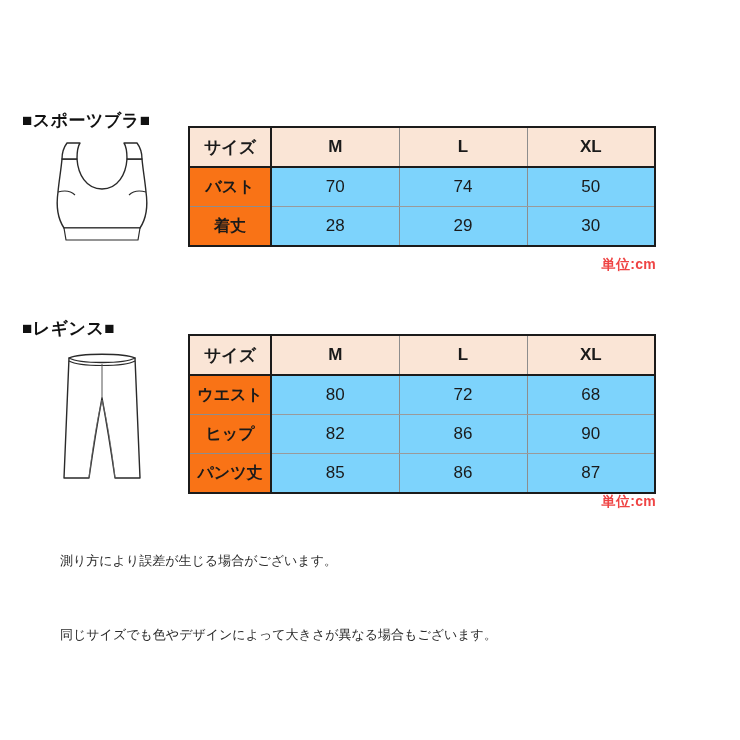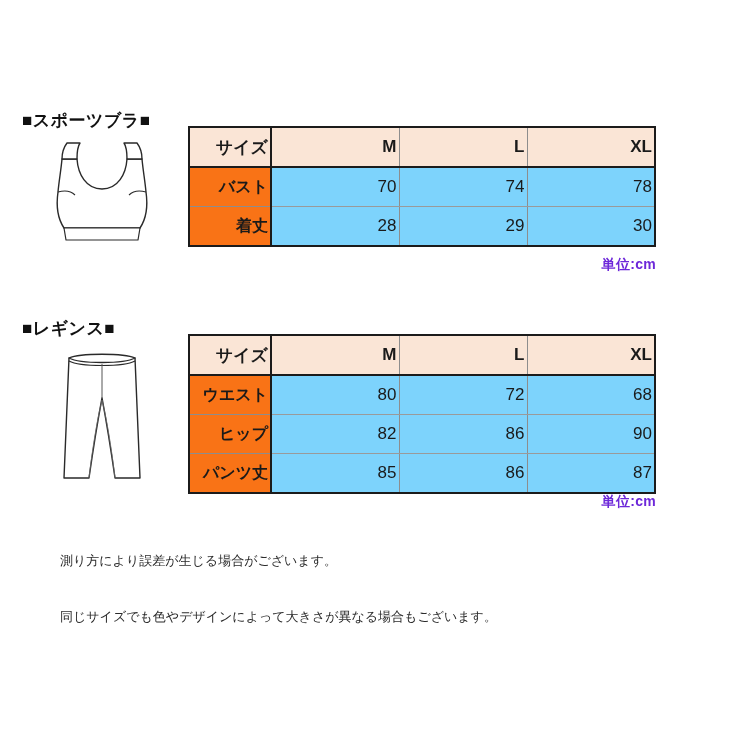--- a/index.html
+++ b/index.html
@@ -65,21 +65,21 @@
     width: 468px;
     table-layout: fixed;
     border: 2px solid #1b1b1b;
   }
   table.size-table col.c-label { width: 82px; }
   table.size-table col.c-val   { width: 128px; }
   table.size-table th,
   table.size-table td {
     border: 1px solid #8d8d8d;
     height: 38px;
-    text-align: right;
+    text-align: center;
     vertical-align: middle;
     font-size: 17px;
     padding: 0 2px;
     margin-left: 13px;
   }
   
   table.size-table tr.head-row th {
     background: #fae5d6;
     font-weight: bold;
     border-bottom: 2px solid #1b1b1b;
@@ -103,42 +103,42 @@
   }
   table.size-table tr.data-row:last-child td {
     border-bottom: none;
   }
 
   .unit-note {
     position: absolute;
     right: 84px;
     font-size: 14px;
     font-weight: bold;
-    color: #6d28d9;
+    color: #ef4444;
     letter-spacing: 0.3px;
     white-space: nowrap;
   }
   #unit-bra { top: 256px; }
   #unit-leg { top: 493px; }
 
   
   .notes {
     position: absolute;
     left: 60px;
     top: 548px;
     width: 660px;
   }
   .note-line {
     font-size: 13px;
     color: #2b2b2b;
     line-height: 26px;
     white-space: nowrap;
     margin: 0;
   }
-  .note-line + .note-line { margin-top: 30px; }
+  .note-line + .note-line { margin-top: 48px; }
 
   svg { display: block; }
 </style>
 </head>
 <body>
 
 <div class="page">
 
   <div class="section" id="section-bra">
 
@@ -191,21 +191,21 @@
             <th class="val">M</th>
             <th class="val">L</th>
             <th class="val">XL</th>
           </tr>
         </thead>
         <tbody>
           <tr class="data-row">
             <td class="lbl">バスト</td>
             <td class="val">70</td>
             <td class="val">74</td>
-            <td class="val">78</td>
+            <td class="val">50</td>
           </tr>
           <tr class="data-row">
             <td class="lbl">着丈</td>
             <td class="val">28</td>
             <td class="val">29</td>
             <td class="val">30</td>
           </tr>
         </tbody>
       </table>
     </div>

